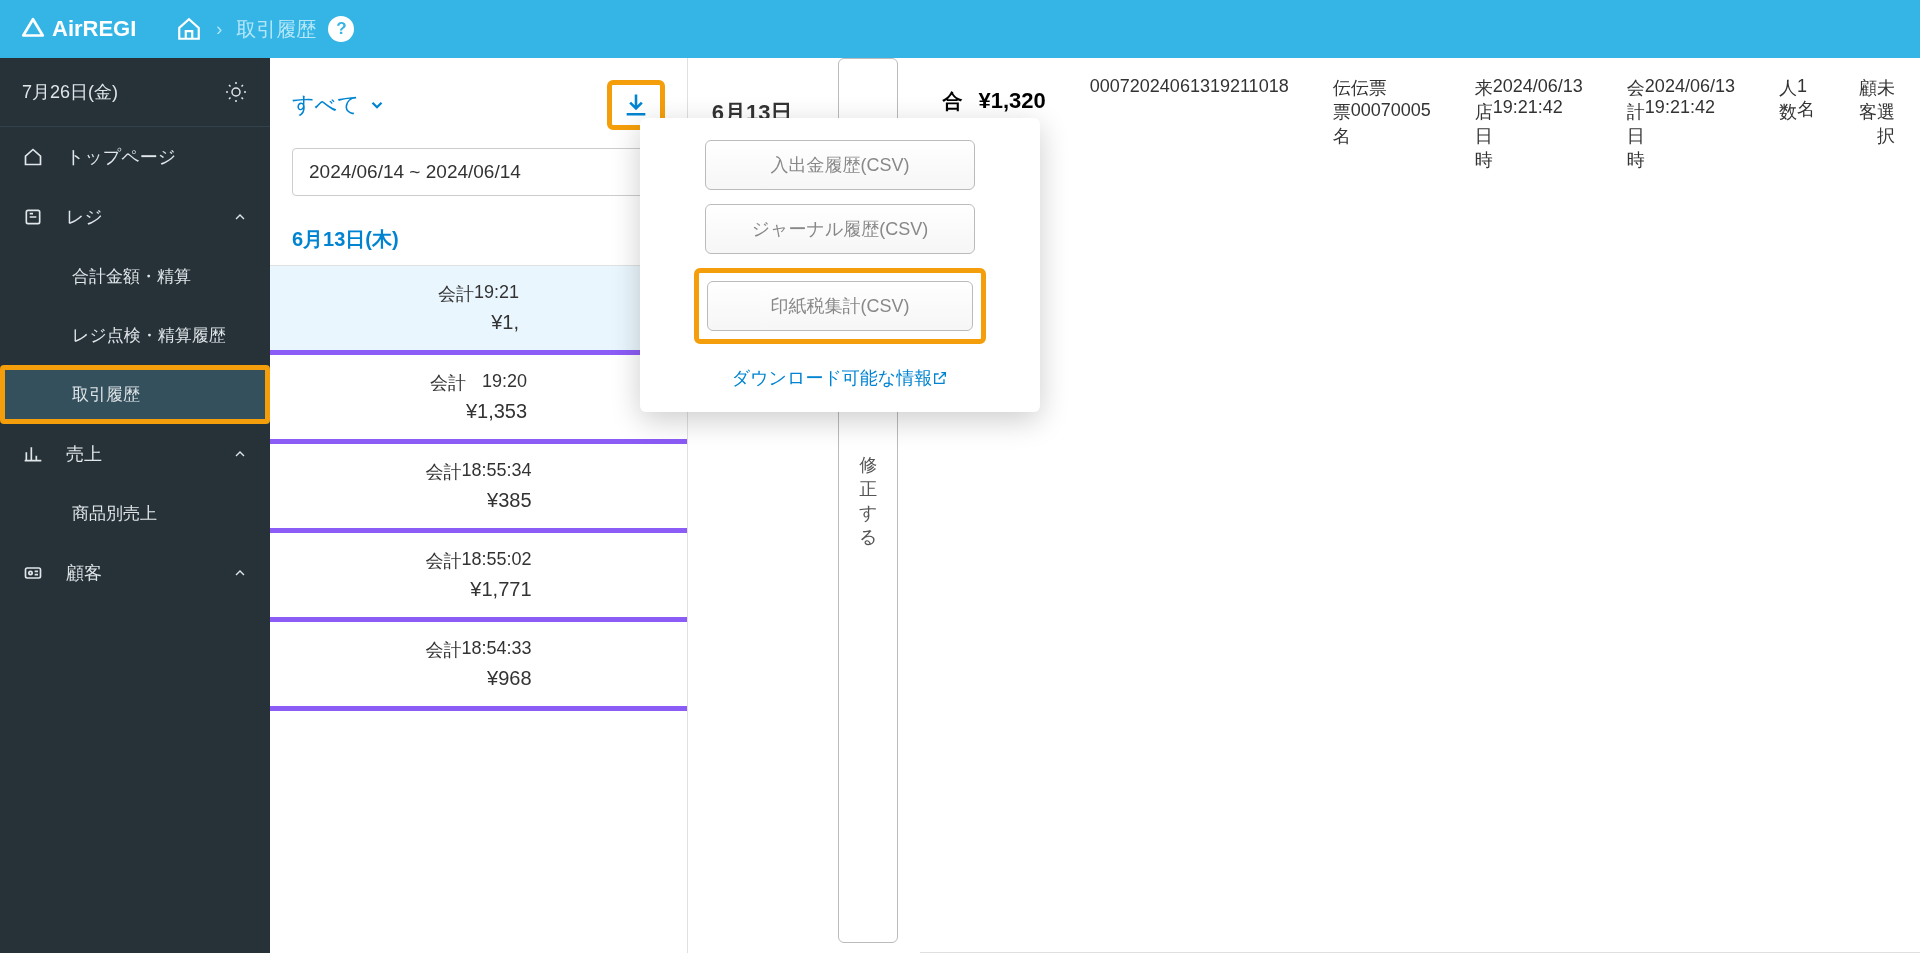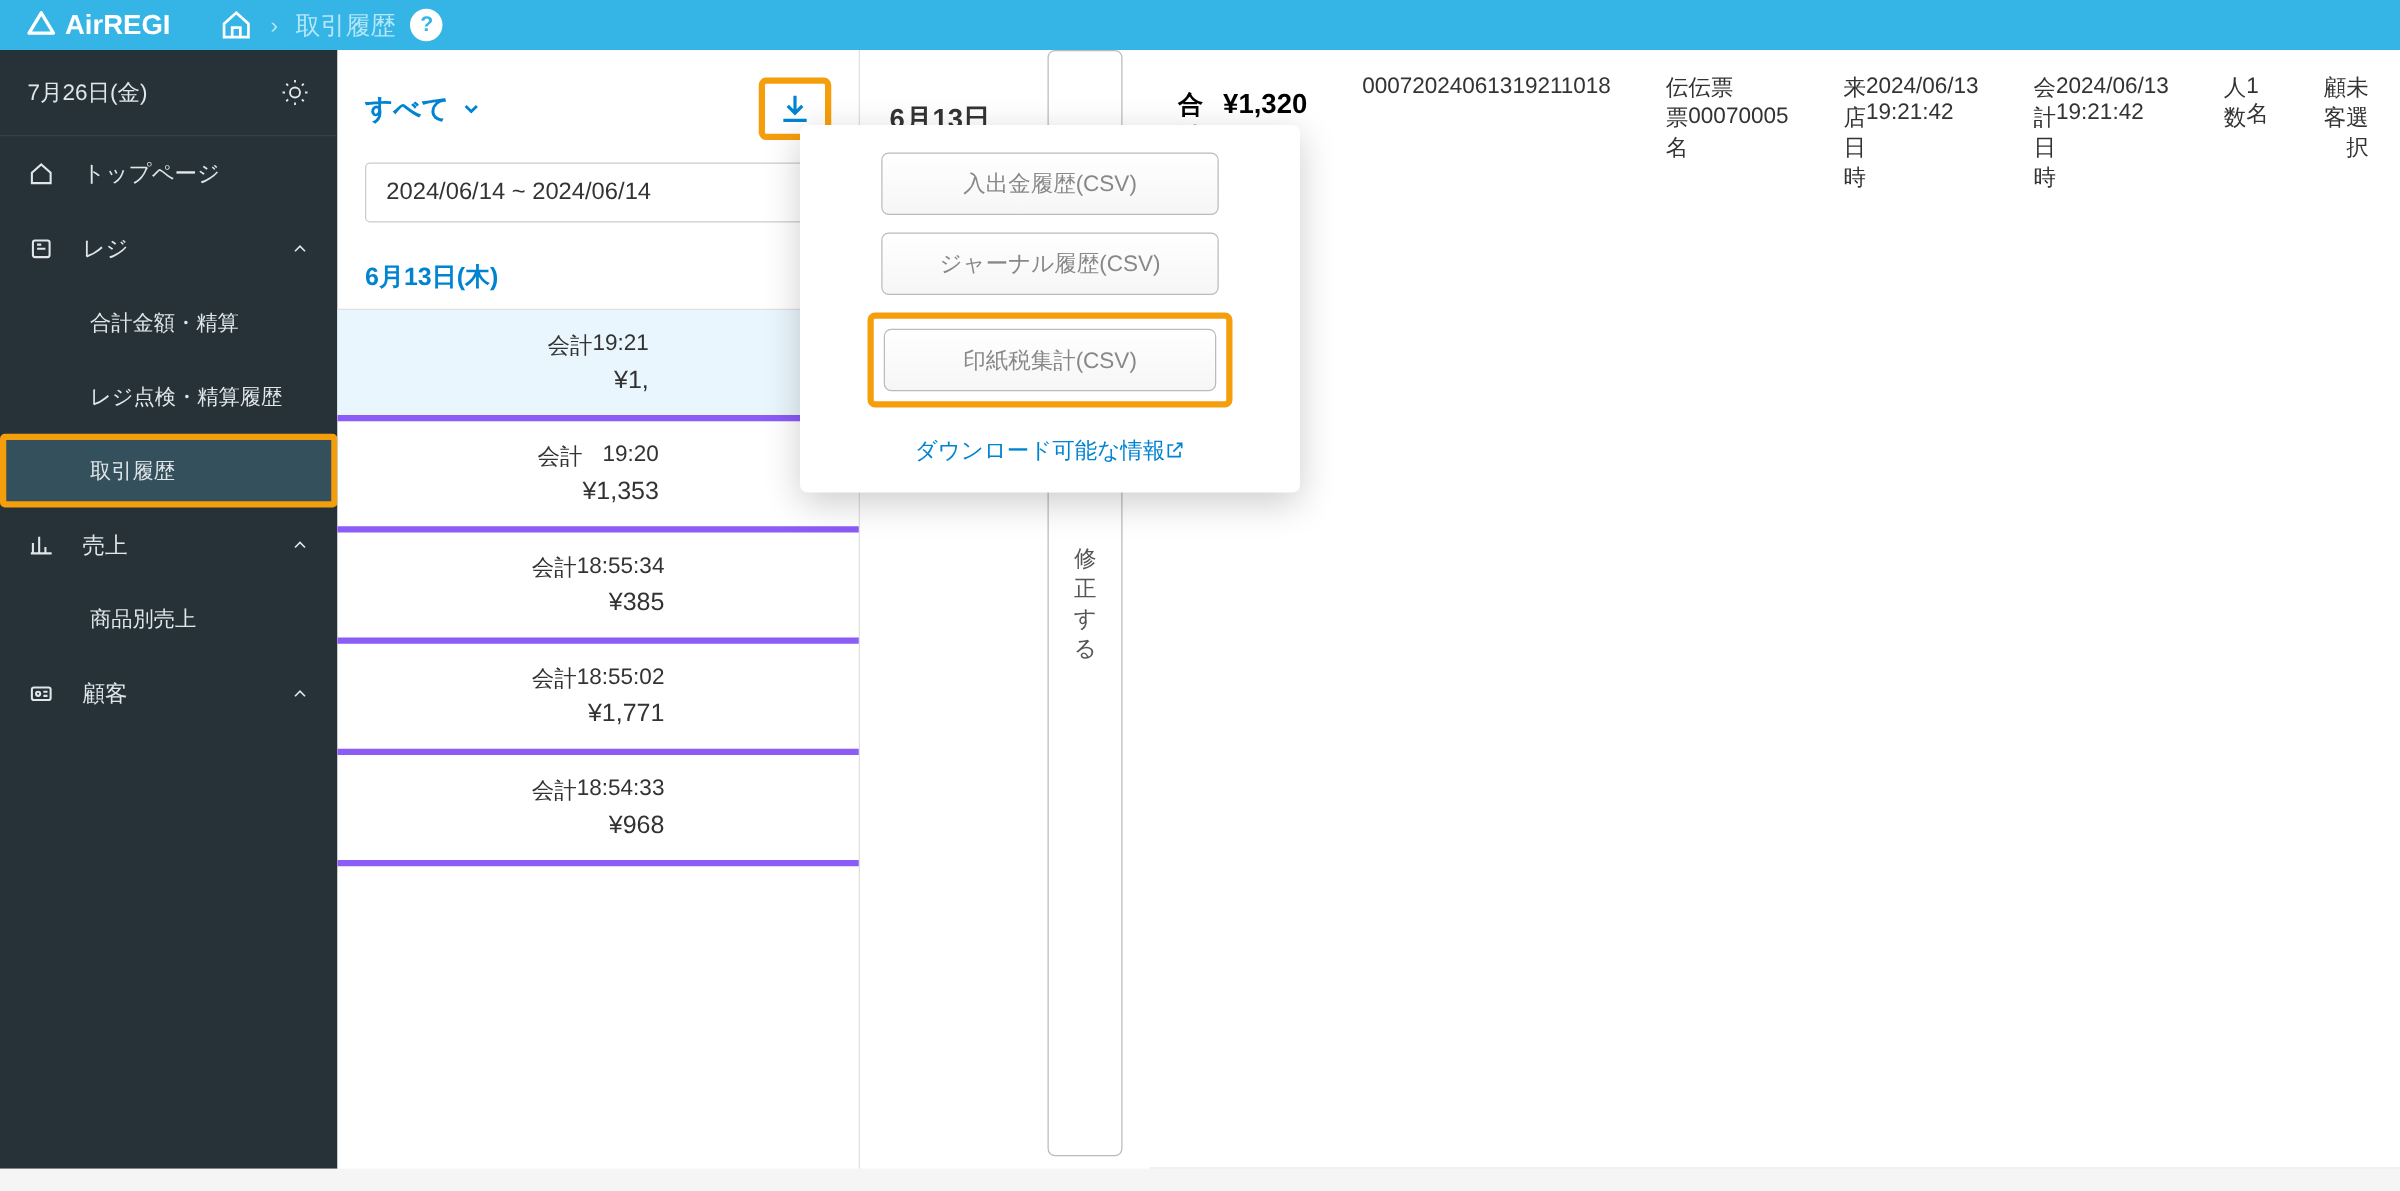--- a/index.html
+++ b/index.html
@@ -1,19 +1,19 @@
 <!DOCTYPE html>
 <html><head>
 <meta charset="utf-8">
 <style>
 * { margin: 0; padding: 0; box-sizing: border-box; font-family: -apple-system, BlinkMacSystemFont, "Segoe UI", "Hiragino Sans", "Meiryo", sans-serif; }
 body { background: #f5f5f5; overflow: hidden; }
 
 
-.header { background: #35b5e5; height: 40px; display: flex; align-items: center; padding: 0 20px; color: #fff; text-align: right; }
+.header { background: #35b5e5; height: 58px; display: flex; align-items: center; padding: 0 20px; color: #fff; text-align: right; }
 .logo { display: flex; align-items: center; font-size: 22px; font-weight: 600; }
 .logo-icon { width: 26px; height: 26px; margin-right: 6px; }
 .home-icon { margin-left: 40px; color: #fff; }
 .bc-sep { margin: 0 14px; color: #b5e7f8; font-size: 18px; }
 .bc-text { color: #b5e7f8; font-size: 20px; }
 .help-icon { margin-left: 12px; width: 26px; height: 26px; border-radius: 50%; background: #fff; color: #35b5e5; display: flex; align-items: center; justify-content: center; font-weight: bold; font-size: 17px; }
 
 
 .layout { display: flex; height: calc(100vh - 58px); }
 .sidebar { width: 270px; background: #263238; color: #e0e6e9; overflow-y: auto; flex-shrink: 0; }
@@ -22,21 +22,21 @@
 .sb-icon { width: 22px; display: inline-flex; align-items: center; justify-content: center; margin-right: 22px; flex-shrink: 0; }
 .sb-chevron { margin-left: auto; }
 .sb-sub { padding: 18px 22px 18px 72px; font-size: 17px; cursor: pointer; }
 .sb-active { background: #35505d; }
 .highlight-active { border: 5px solid #f59e0b; border-radius: 4px; padding: 13px 17px 13px 67px !important; }
 
 
 .main { flex: 1; display: flex; background: #fff; position: relative; }
 .list-panel { width: 418px; border-right: 1px solid #e0e0e0; display: flex; flex-direction: column; position: relative; }
 .lp-head { padding: 22px 22px 10px 22px; display: flex; align-items: center; justify-content: space-between; }
-.lp-filter { color: #0084d1; font-size: 22px; font-weight: 700; display: flex; align-items: center; }
+.lp-filter { color: #0084d1; font-size: 22px; font-weight: 400; display: flex; align-items: center; }
 .lp-download-box { border: 5px solid #f59e0b; border-radius: 6px; padding: 6px 10px; display: flex; align-items: center; justify-content: center; }
 .dl-svg { color: #0084d1; }
 .lp-date-input { margin: 8px 22px 18px 22px; border: 1px solid #ccc; border-radius: 4px; padding: 12px 16px; font-size: 19px; color: #333; background: #fff; }
 .lp-group-header { color: #0084d1; font-size: 20px; font-weight: 700; padding: 12px 22px; border-bottom: 1px solid #e0e0e0; }
 .tx-row { padding: 16px 22px; border-bottom: 5px solid #8b5cf6; display: flex; justify-content: center; cursor: pointer; }
 .tx-row.selected { background: #eaf6fd; }
 .tx-label { font-size: 18px; color: #333; }
 .tx-right { text-align: right; }
 .tx-time { font-size: 18px; color: #333; }
 .tx-amount { font-size: 20px; color: #333; margin-top: 8px; }

